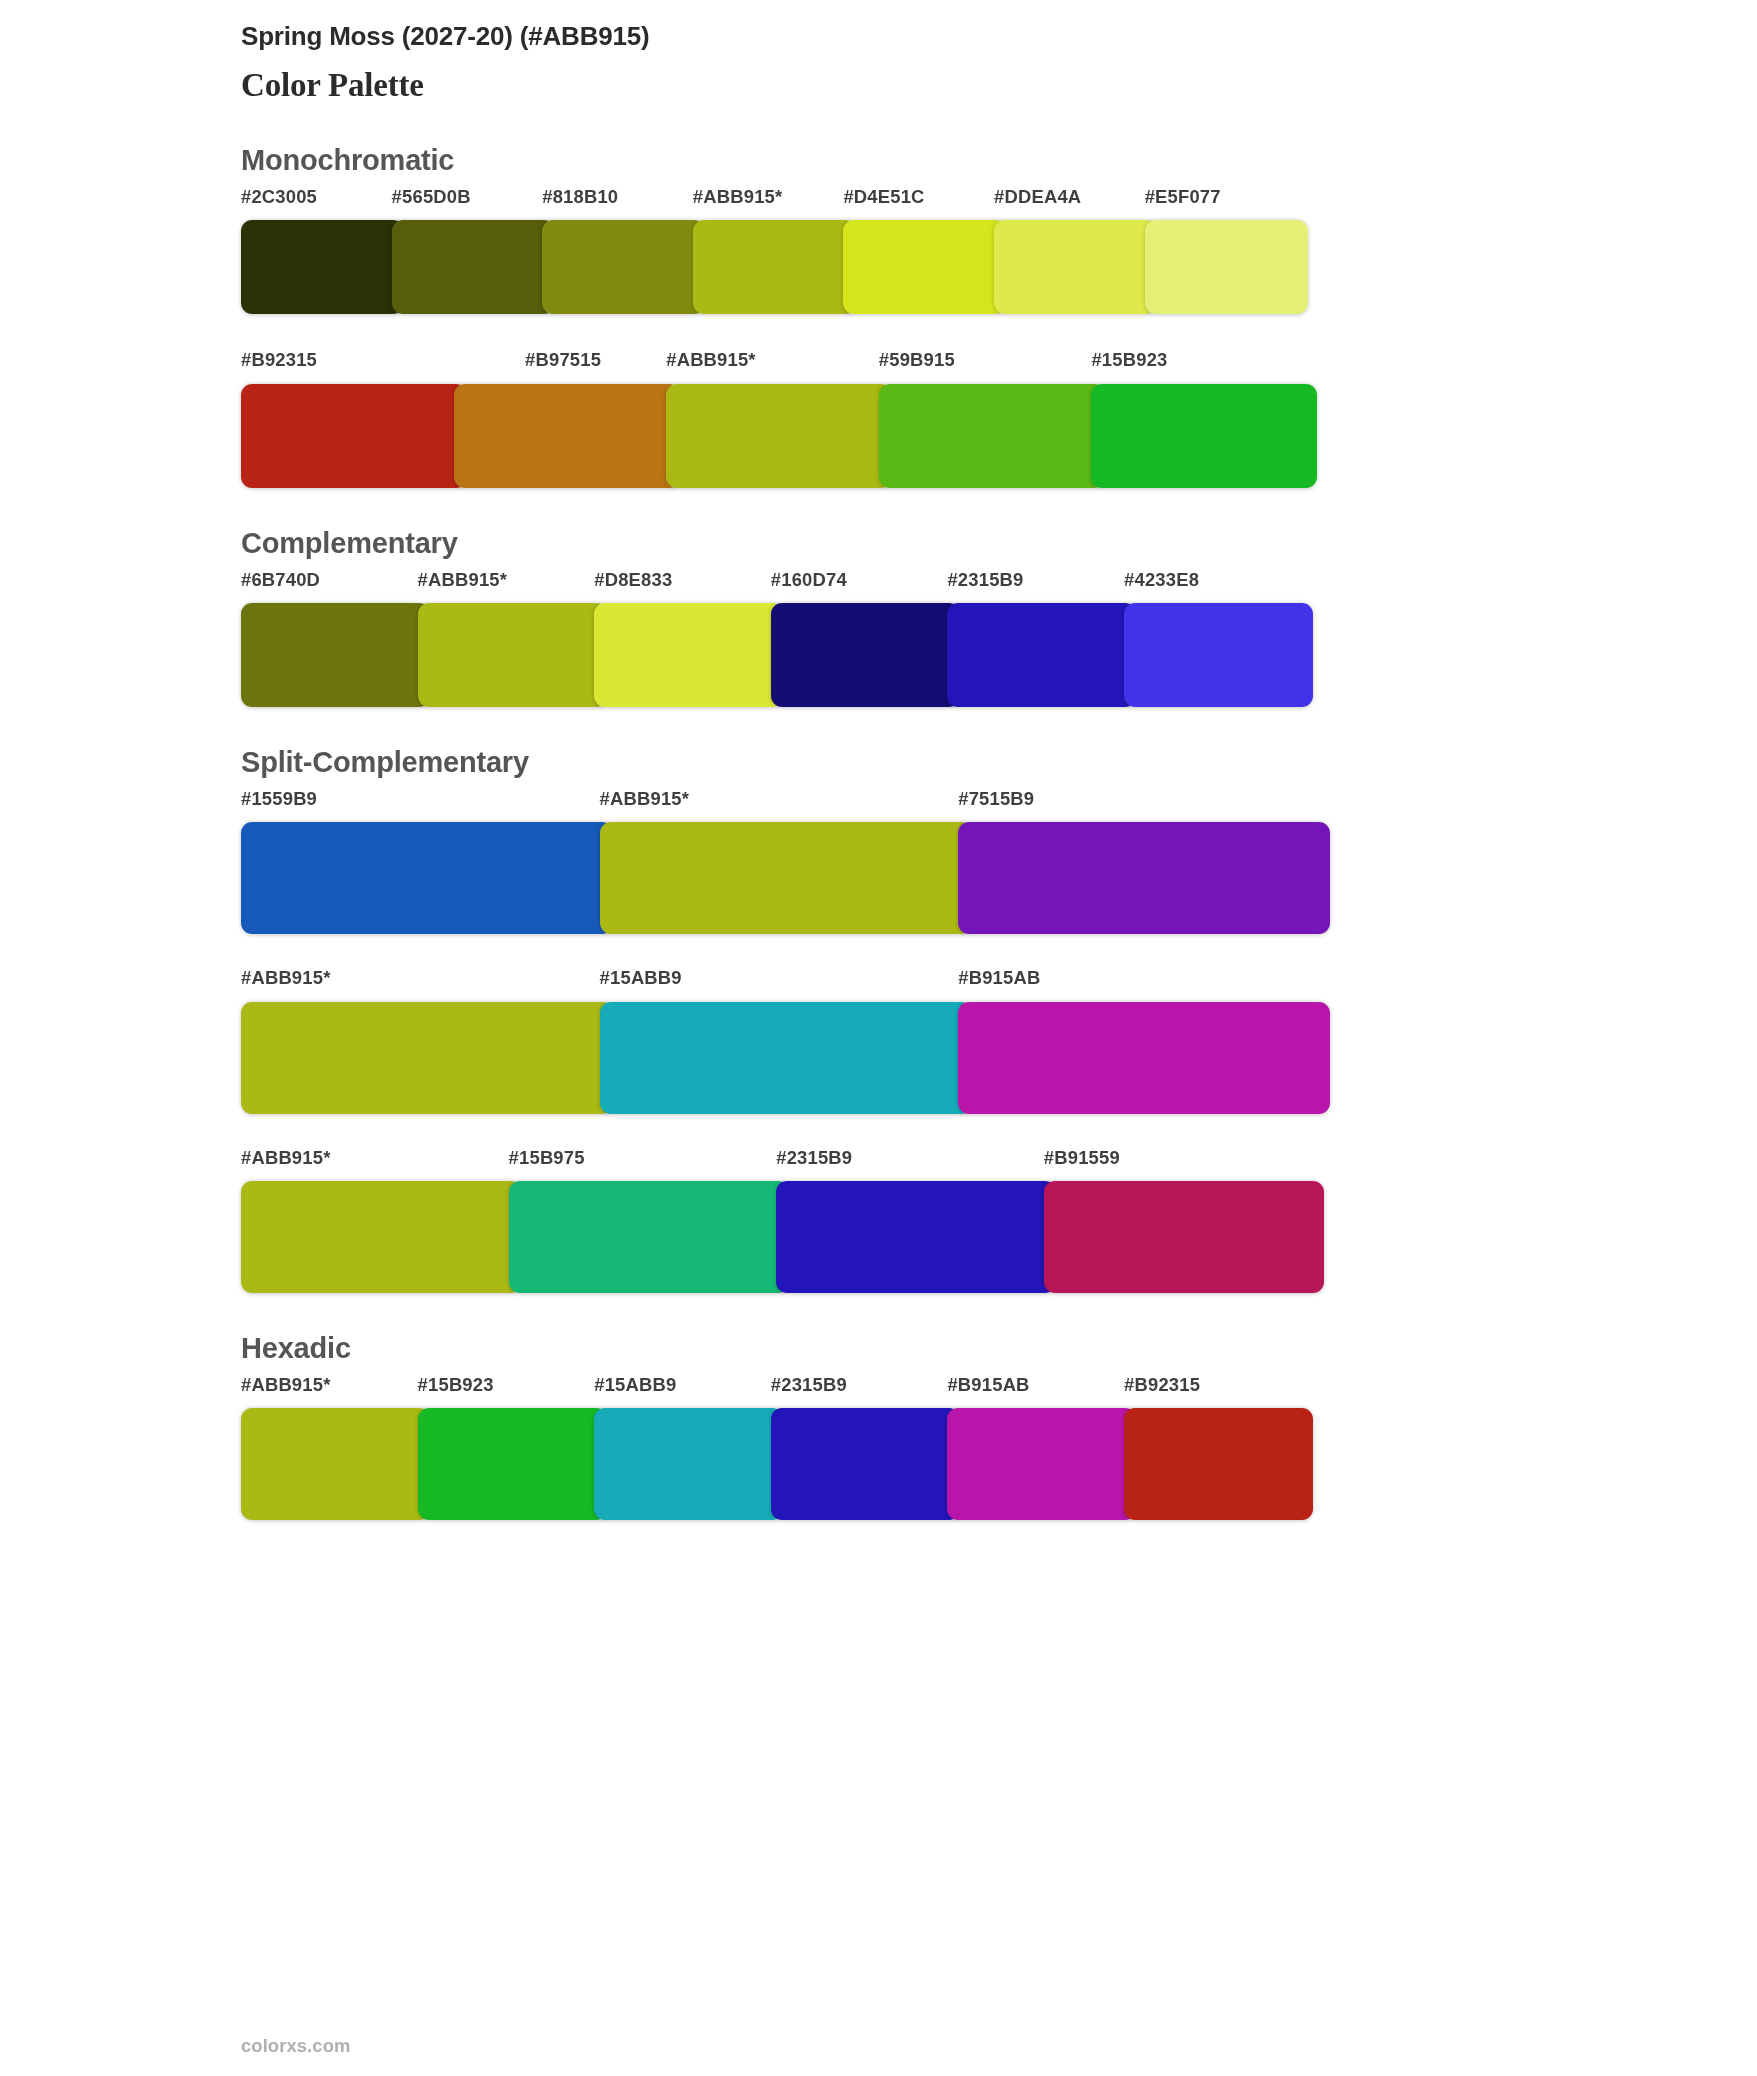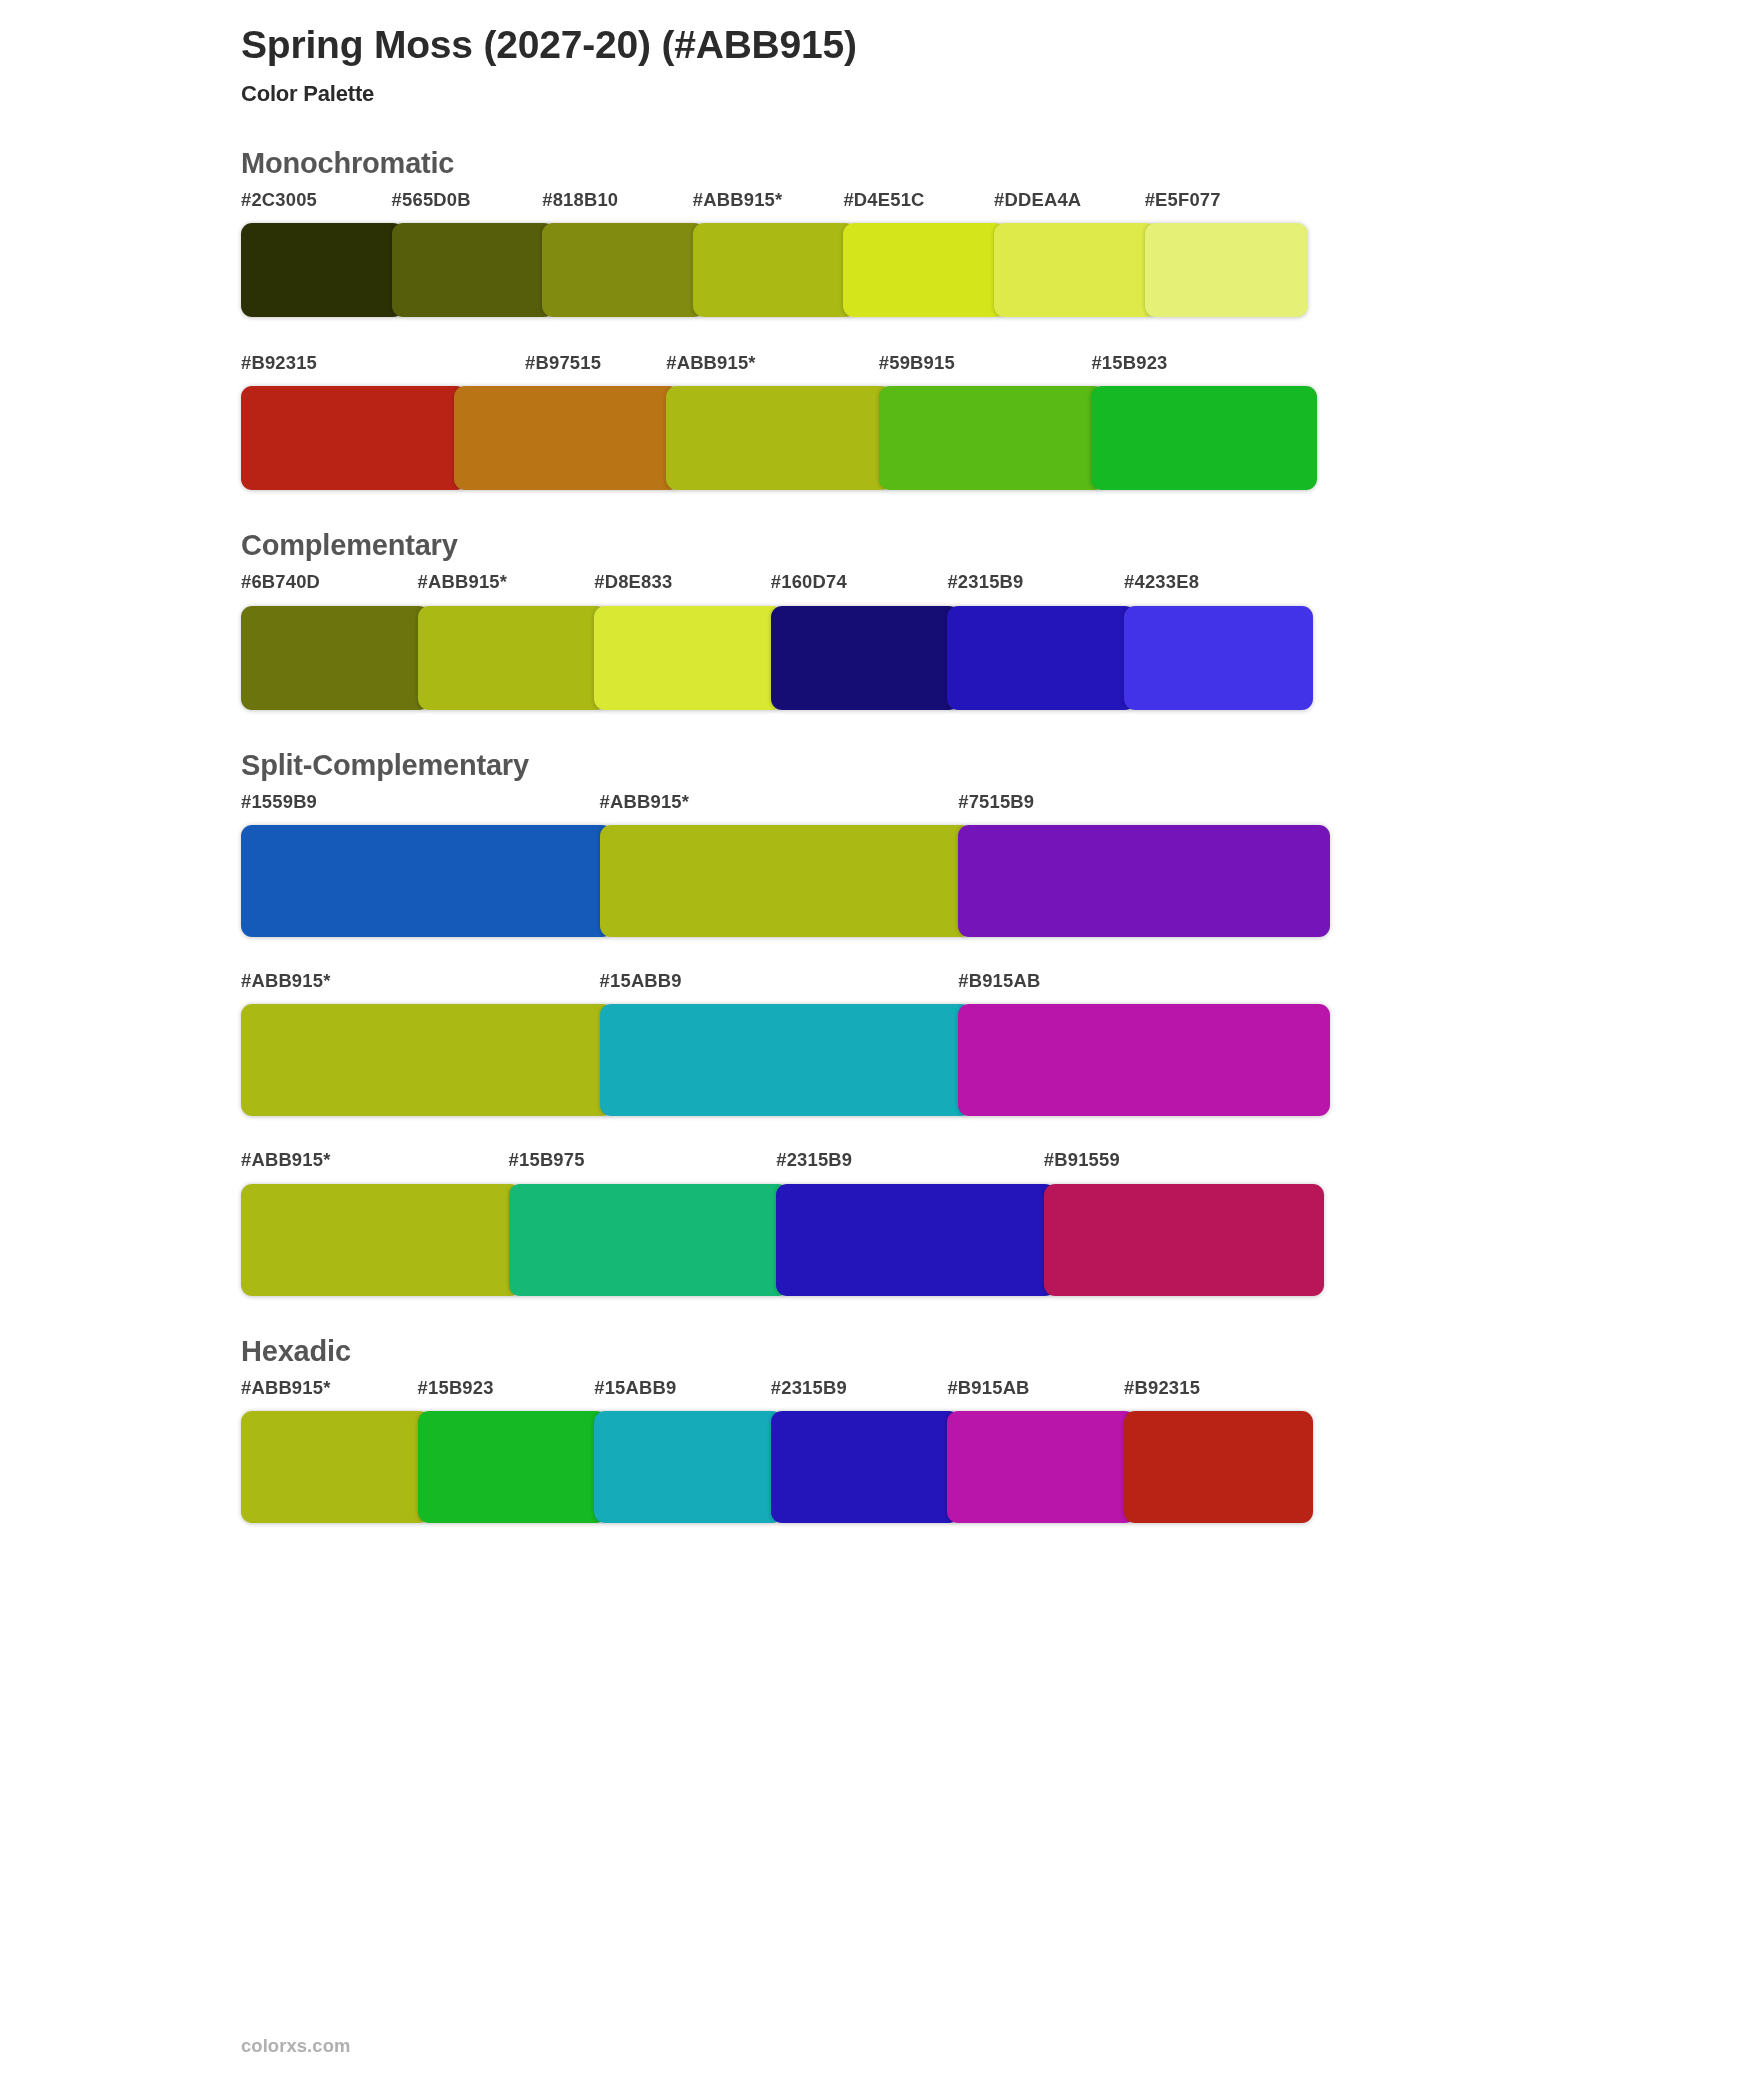--- a/index.html
+++ b/index.html
@@ -22,36 +22,37 @@
     box-sizing: border-box;
     padding: 0;
   }
   .content {
     position: absolute;
     left: 241px;
     top: 0;
     width: 1096px;
   }
   .page-title {
-    font-size: 39px;
+    font-size: 26px;
     font-weight: bold;
     color: #2b2b2b;
     letter-spacing: -0.2px;
     margin: 0;
     padding-top: 21px;
     line-height: 1.22;
   }
   .page-subtitle {
-    font-size: 22px;
+    font-size: 33px;
     font-weight: bold;
     color: #2b2b2b;
     letter-spacing: -0.2px;
     margin: 0;
     padding-top: 12.8px;
     line-height: 1.2;
+    font-family: Liberation Serif, serif;
   }
 
   .section {
     margin-top: 37px;
   }
   .section-title {
     font-size: 29px;
     font-weight: bold;
     color: #555555;
     letter-spacing: -0.2px;

